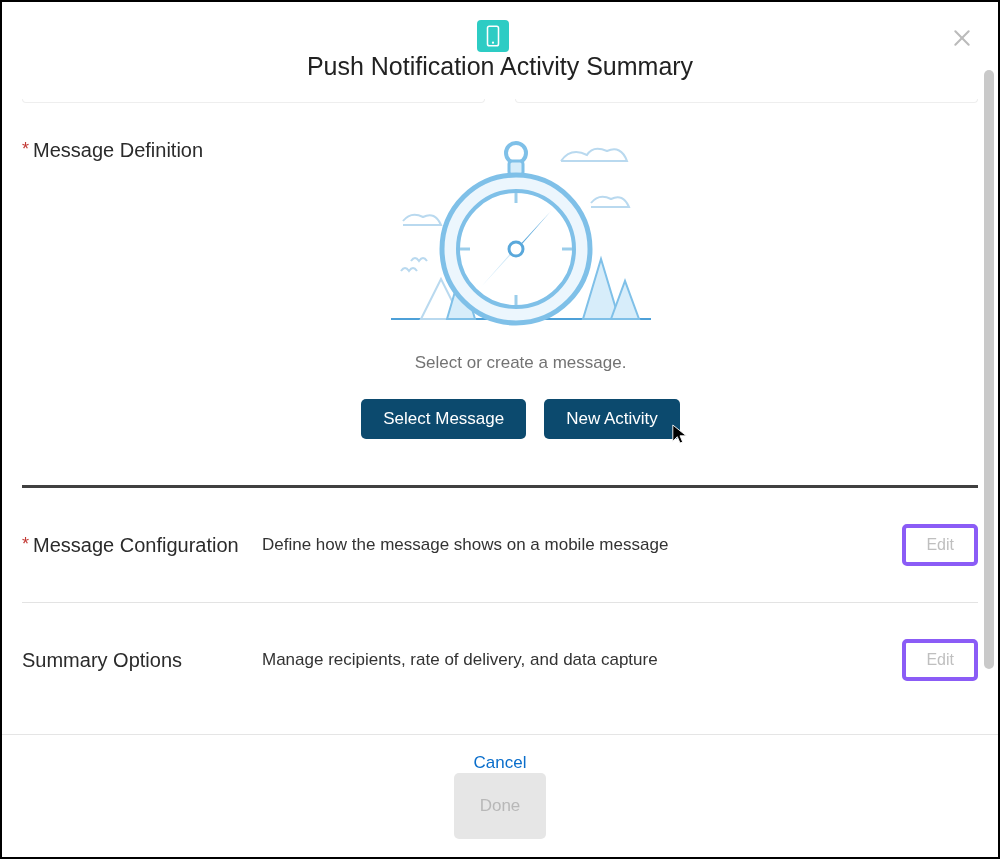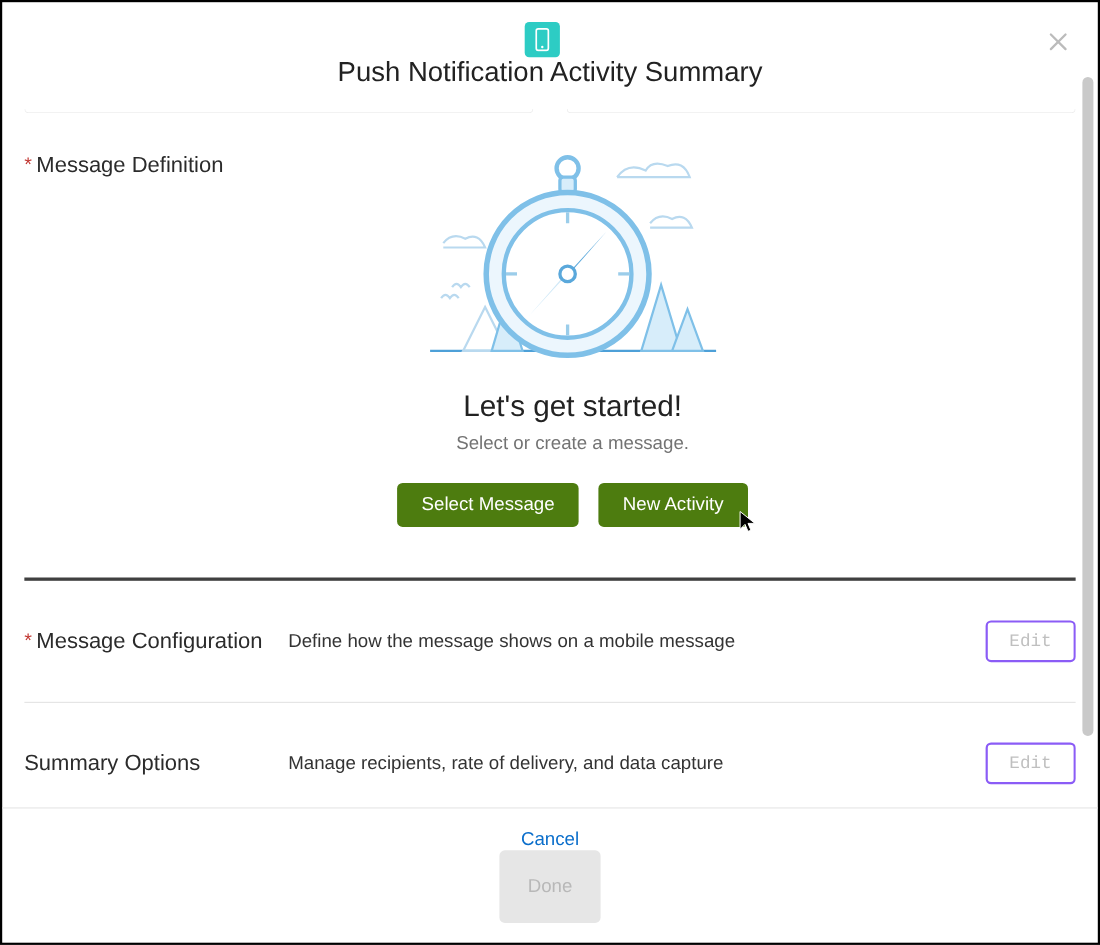--- a/index.html
+++ b/index.html
@@ -32,32 +32,32 @@
   .subtext { font-size: 17px; color: #737373; margin-bottom: 26px; }
   .btn-row { display: flex; gap: 18px; }
   .btn-blue { background:#0a6ecb; border:none; color:#fff; border-radius:5px; padding:10px 22px; font-size:17px; cursor:pointer; }
   .btn-blue { background:#0176d3; }
   .btn-blue { background:#0a6fc7; }
   .btn-blue { background:#0d6dc4; }
   .btn-blue { background:#0a6ecb; }
   .btn-blue { background:#0764c1; }
   .btn-blue { background:#0d6ec4; }
   
-  .btn-blue { background:#4d7c0f; }
+  .btn-blue { background:#0c4a6e; }
 
   .cursor { position:absolute; pointer-events:none; }
   .cursor svg { width: 18px; height: 22px; }
 
   
   .row-section { display:flex; align-items:center; padding: 36px 0 36px 0; border-bottom:1px solid #e3e3e3; }
   .row-section.last { border-bottom:none; padding-bottom: 50px;}
   .row-label-col { width: 240px; flex-shrink:0; }
   .row-desc { flex:1; font-size:17px; color:#333; }
   .row-edit { }
-  .btn-outline { background:#fff; border:2px solid #8b5cf6; color:#bfbfbf; border-radius:5px; padding:8px 20px; font-size:16px; cursor:not-allowed;font-family:Liberation Mono, monospace; }
+  .btn-outline { background:#fff; border:4px solid #8b5cf6; color:#bfbfbf; border-radius:5px; padding:8px 20px; font-size:16px; cursor:not-allowed; }
 
   
   .footer { border-top: 1px solid #e5e5e5; padding: 18px 22px; display:flex; align-items:center; justify-content:space-between;flex-direction:column; }
   .link-cancel { color:#0a6ecb; font-size:17px; cursor:pointer; text-decoration:none; }
   .btn-done { background:#e6e6e6; color:#b8b8b8; border:none; border-radius:5px; padding:23px 26px; font-size:17px; cursor:not-allowed; }
 
   
   .scrollbar-track { position:absolute; right:4px; top:68px; bottom:90px; width:12px; }
   .scrollbar-thumb { position:absolute; right:0; top:0; width:10px; height:86%; background:#c9c9c9; border-radius:5px; }
 
@@ -134,21 +134,20 @@
                 <line x1="165" y1="164" x2="165" y2="174"></line>
                 <line x1="109" y1="118" x2="119" y2="118"></line>
                 <line x1="211" y1="118" x2="221" y2="118"></line>
               </g>
 
               <polygon points="165,118 200,80 172,112" fill="#5aa8db"></polygon>
               <polygon points="165,118 130,156 158,124" fill="#cfe8f7"></polygon>
               <circle cx="165" cy="118" r="7" fill="#fff" stroke="#5aa8db" stroke-width="3"></circle>
             </svg>
           </div>
-          <div class="get-started">Let's get started!</div>
           <div class="subtext">Select or create a message.</div>
           <div class="btn-row" style="position:relative;">
             <button class="btn-blue">Select Message</button>
             <button class="btn-blue">New Activity</button>
             <div class="cursor" style="left:310px; top:24px;">
               <svg viewBox="0 0 20 24">
                   <path d="M2 2 L2 20 L7 15 L10 22 L13 21 L10 14 L17 14 Z" fill="#000" stroke="#fff" stroke-width="1"></path>
                 </svg>
             </div>
           </div>

